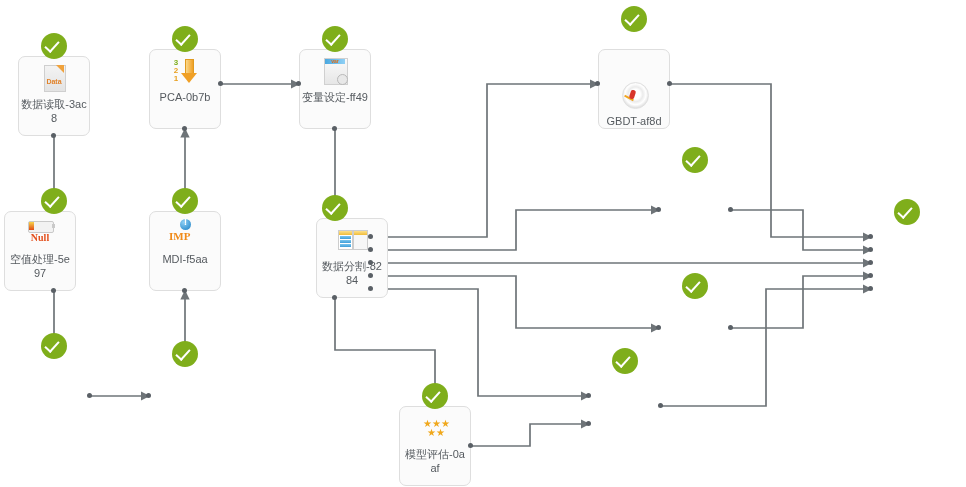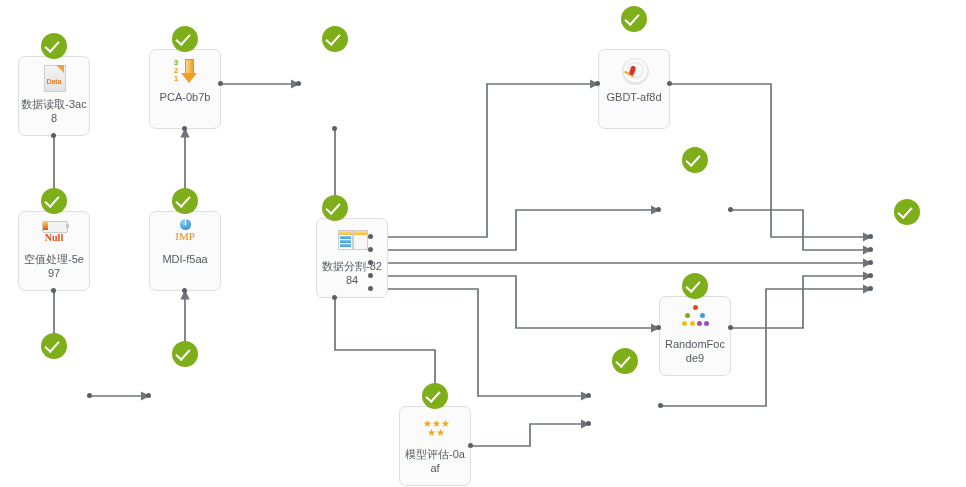--- a/index.html
+++ b/index.html
@@ -126,21 +126,21 @@
     border-radius:50%;
     background: radial-gradient(circle at 35% 30%, #8fd0f5, #1a7fc4);
   }
   .ic-imp .ball::after {
     content:"!"; position:absolute; left:0; top:-2px; width:11px;
     color:#fff; font-size:9px; font-weight:bold; text-align:center;
     font-family:"Liberation Sans",sans-serif;
   }
   .ic-imp .txt {
     position:absolute; left:0; top:11px; width:32px;
-    font-size:11px; font-weight:normal; color:#f08a18; text-align:center;
+    font-size:11px; font-weight:bold; color:#f08a18; 
     font-family:"Liberation Serif",serif;
   }
 
   
   .ic-pca .dig {
     position:absolute; left:3px; width:8px; height:7px;
     font-size:8px; font-weight:bold; text-align:center; line-height:7px;
     font-family:"Liberation Sans",sans-serif;
   }
   .ic-pca .d3 { top:2px;  color:#7fae1b; }
@@ -303,21 +303,21 @@
         <div class="sheet"></div>
           <div class="fold"></div>
         <div class="txt">Data</div>
       </div>
     </div>
     <div class="node-label">数据读取-3ac8</div>
   </div>
   <div class="port" style="left:51px;top:133px;"></div>
 
   <div class="badge" style="left:41px;top:188px;"></div>
-  <div class="node" style="left:18px;top:211px;">
+  <div class="node" style="left:4px;top:211px;">
     <div class="node-icon">
       <div class="ic ic-null">
         <div class="bar"></div>
           <div class="fill"></div>
           <div class="cap"></div>
         <div class="txt">Null</div>
       </div>
     </div>
     <div class="node-label">空值处理-5e97</div>
   </div>
@@ -355,20 +355,31 @@
     <div class="node-label">MDI-f5aa</div>
   </div>
   <div class="port" style="left:182px;top:208px;"></div>
   <div class="port" style="left:182px;top:288px;"></div>
 
   <div class="badge" style="left:172px;top:341px;"></div>
   <div class="port" style="left:146px;top:393px;"></div>
   <div class="port" style="left:182px;top:361px;"></div>
 
   <div class="badge" style="left:322px;top:26px;"></div>
+  <div class="node" style="left:299px;top:49px;">
+    <div class="node-icon">
+      <div class="ic ic-var">
+        <div class="sheet"></div>
+          <div class="hdr"></div>
+        <div class="hdrtxt">var</div>
+        <div class="gear"></div>
+      </div>
+    </div>
+    <div class="node-label">变量设定-ff49</div>
+  </div>
   <div class="port" style="left:296px;top:81px;"></div>
   <div class="port" style="left:332px;top:126px;"></div>
 
   <div class="badge" style="left:322px;top:195px;"></div>
   <div class="node" style="left:316px;top:218px;">
     <div class="node-icon">
       <div class="ic ic-split">
         <div class="t1">
             <div class="hd"></div>
             <div class="r1"></div>
@@ -400,52 +411,38 @@
         <span class="st" style="left:8px;top:14px;">★</span>
         <span class="st" style="left:17px;top:14px;">★</span>
       </div>
     </div>
     <div class="node-label">模型评估-0aaf</div>
   </div>
   <div class="port" style="left:432px;top:403px;"></div>
   <div class="port" style="left:468px;top:443px;"></div>
 
   <div class="badge" style="left:621px;top:6px;"></div>
-  <div class="node" style="left:598px;top:49px;">
+  <div class="node" style="left:598px;top:49px;justify-content:flex-end;">
     <div class="node-icon">
       <div class="ic ic-gbdt">
         <div class="disc"></div>
           <div class="tail"></div>
           <div class="nd"></div>
       </div>
     </div>
     <div class="node-label">GBDT-af8d</div>
   </div>
   <div class="port" style="left:595px;top:81px;"></div>
   <div class="port" style="left:667px;top:81px;"></div>
 
   <div class="badge" style="left:682px;top:147px;"></div>
   <div class="port" style="left:656px;top:207px;"></div>
   <div class="port" style="left:728px;top:207px;"></div>
 
   <div class="badge" style="left:682px;top:273px;"></div>
-  <div class="node" style="left:659px;top:296px;">
-    <div class="node-icon">
-      <div class="ic ic-rf">
-        <span class="dot" style="left:14px;top:1px;background:#e04a1c;"></span>
-        <span class="dot" style="left:6px;top:9px;background:#7fae1b;"></span>
-        <span class="dot" style="left:21px;top:9px;background:#3e9cd8;"></span>
-        <span class="dot" style="left:3px;top:17px;background:#e8c21c;"></span>
-        <span class="dot" style="left:11px;top:17px;background:#e8c21c;"></span>
-        <span class="dot" style="left:18px;top:17px;background:#9b4fc0;"></span>
-        <span class="dot" style="left:25px;top:17px;background:#9b4fc0;"></span>
-      </div>
-    </div>
-    <div class="node-label">RandomFocde9</div>
-  </div>
   <div class="port" style="left:656px;top:325px;"></div>
   <div class="port" style="left:728px;top:325px;"></div>
 
   <div class="badge" style="left:612px;top:348px;"></div>
   <div class="port" style="left:586px;top:393px;"></div>
   <div class="port" style="left:586px;top:421px;"></div>
   <div class="port" style="left:658px;top:403px;"></div>
 
   <div class="badge" style="left:894px;top:199px;"></div>
   <div class="port" style="left:868px;top:234px;"></div>

